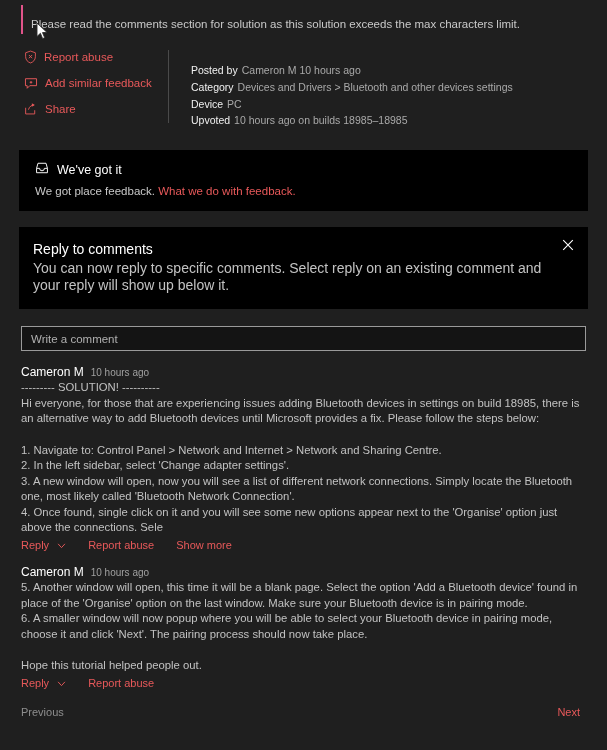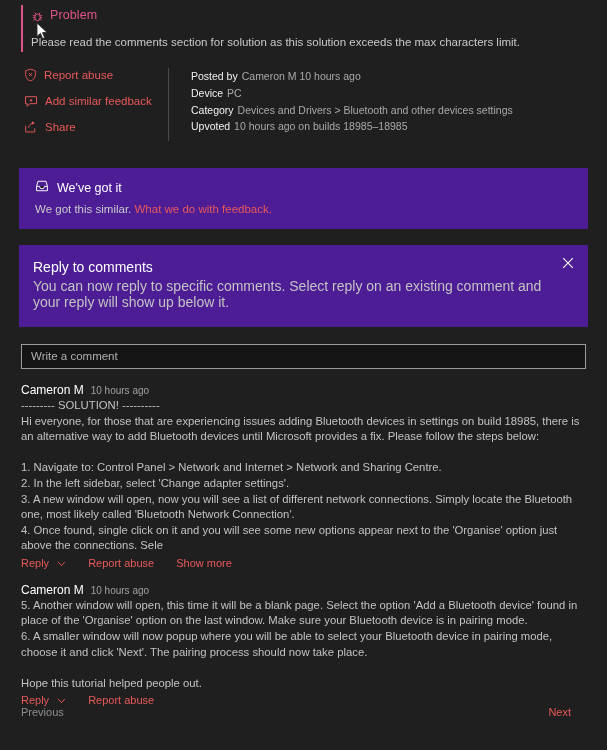--- a/index.html
+++ b/index.html
@@ -74,32 +74,32 @@
     margin-bottom: 13px;
     cursor: pointer;
   }
   .action-link svg { display:block; }
   .meta-divider {
     width: 1px;
     background: #4a4a4a;
     margin: 2px 22px 6px 0;
     flex: 0 0 1px;
   }
-  .meta-fields { flex: 1 1 auto; padding-top: 2px; }
+  .meta-fields { flex: 1 1 auto; padding-top: 2px; margin-top: 12px; }
   .meta-row {
     font-size: 10.5px;
     line-height: 16.8px;
     white-space: nowrap;
   }
   .meta-key { color: #f0f0f0; }
   .meta-val { color: #a9a9a9; margin-left: 4px; }
 
   
   .card {
-    background: #4c1d95;
+    background: #000000;
     margin: 0 19px;
     padding: 12px 16px 14px 16px;
     position: relative;
   }
   .card-gotit { margin-top: 21px; }
   .card-reply { margin-top: 16px; padding: 14px 16px 16px 14px; }
   .gotit-title-row {
     display: flex; align-items: center; gap: 8px;
     height: 16px;
   }
@@ -162,21 +162,21 @@
   }
   .clink {
     color: #e8595a; font-size: 11px; cursor: pointer;
     display: flex; align-items: center; gap: 8px;
   }
   .chev { display:block; }
 
   
   .footer {
     position: absolute;
-    left: 0; right: 16px; bottom: 32px;
+    left: 0; right: 7px; bottom: 32px;
     padding: 0 20px 0 21px;
     display: flex;
     justify-content: space-between;
     align-items: center;
   }
   .footer-prev { color: #8e8e8e; font-size: 11px; cursor: pointer; }
   .footer-next { color: #e8595a; font-size: 11px; cursor: pointer; }
 
   
   .cursor {
@@ -187,31 +187,20 @@
   }
 </style>
 </head>
 <body>
 
 
 
 
 <div class="header">
   <div class="header-accent"></div>
-  <div class="problem-row">
-    <span class="bug-icon">
-      <svg width="13" height="13" viewBox="0 0 16 16" fill="none" stroke="#e1548a" stroke-width="1.2">
-        <ellipse cx="8" cy="9" rx="3.3" ry="4.2"></ellipse>
-        <path d="M6 5.2 L5 3.2 M10 5.2 L11 3.2"></path>
-        <path d="M4.7 7.2 L2.4 6.4 M4.7 9.2 L2.2 9.4 M4.7 11.2 L2.8 12.6"></path>
-        <path d="M11.3 7.2 L13.6 6.4 M11.3 9.2 L13.8 9.4 M11.3 11.2 L13.2 12.6"></path>
-      </svg>
-    </span>
-    <span class="problem-label">Problem</span>
-  </div>
   <div class="post-subtitle">Please read the comments section for solution as this solution exceeds the max characters limit.</div>
 </div>
 
 
 <div class="meta-wrap">
   <div class="meta-actions">
 
     <div class="action-link">
       <span>
         <svg width="13" height="14" viewBox="0 0 16 17" fill="none" stroke="#e8595a" stroke-width="1.1">
@@ -245,44 +234,44 @@
 
   </div>
 
   <div class="meta-divider"></div>
 
   <div class="meta-fields">
     <div class="meta-row">
       <span class="meta-key">Posted by</span><span class="meta-val">Cameron M 10 hours ago</span>
     </div>
     <div class="meta-row">
+      <span class="meta-key">Category</span><span class="meta-val">Devices and Drivers &gt; Bluetooth and other devices settings</span>
+    </div>
+    <div class="meta-row">
       <span class="meta-key">Device</span><span class="meta-val">PC</span>
-    </div>
-    <div class="meta-row">
-      <span class="meta-key">Category</span><span class="meta-val">Devices and Drivers &gt; Bluetooth and other devices settings</span>
     </div>
     <div class="meta-row">
       <span class="meta-key">Upvoted</span><span class="meta-val">10 hours ago  on builds 18985–18985</span>
     </div>
   </div>
 </div>
 
 
 <div class="card card-gotit">
   <div class="gotit-title-row">
     <span>
       <svg width="14" height="14" viewBox="0 0 16 16" fill="none" stroke="#ffffff" stroke-width="1.1">
         <path d="M1.8 8.4 L3.4 2.6 H12.6 L14.2 8.4 V13.4 H1.8 Z"></path>
         <path d="M1.8 8.4 H5.2 A2.8 2.8 0 0 0 10.8 8.4 H14.2" fill="#181818"></path>
       </svg>
     </span>
     <span class="gotit-title">We've got it</span>
   </div>
   <div class="gotit-body">
-    <span>We got this similar.</span>
+    <span>We got place feedback.</span>
     <span class="link-red">What we do with feedback.</span>
   </div>
 </div>
 
 
 <div class="card card-reply">
   <div class="close-btn">
     <svg width="16" height="16" viewBox="0 0 16 16" fill="none" stroke="#ffffff" stroke-width="1.1">
       <path d="M3.2 3.2 L12.8 12.8 M12.8 3.2 L3.2 12.8"></path>
     </svg>

